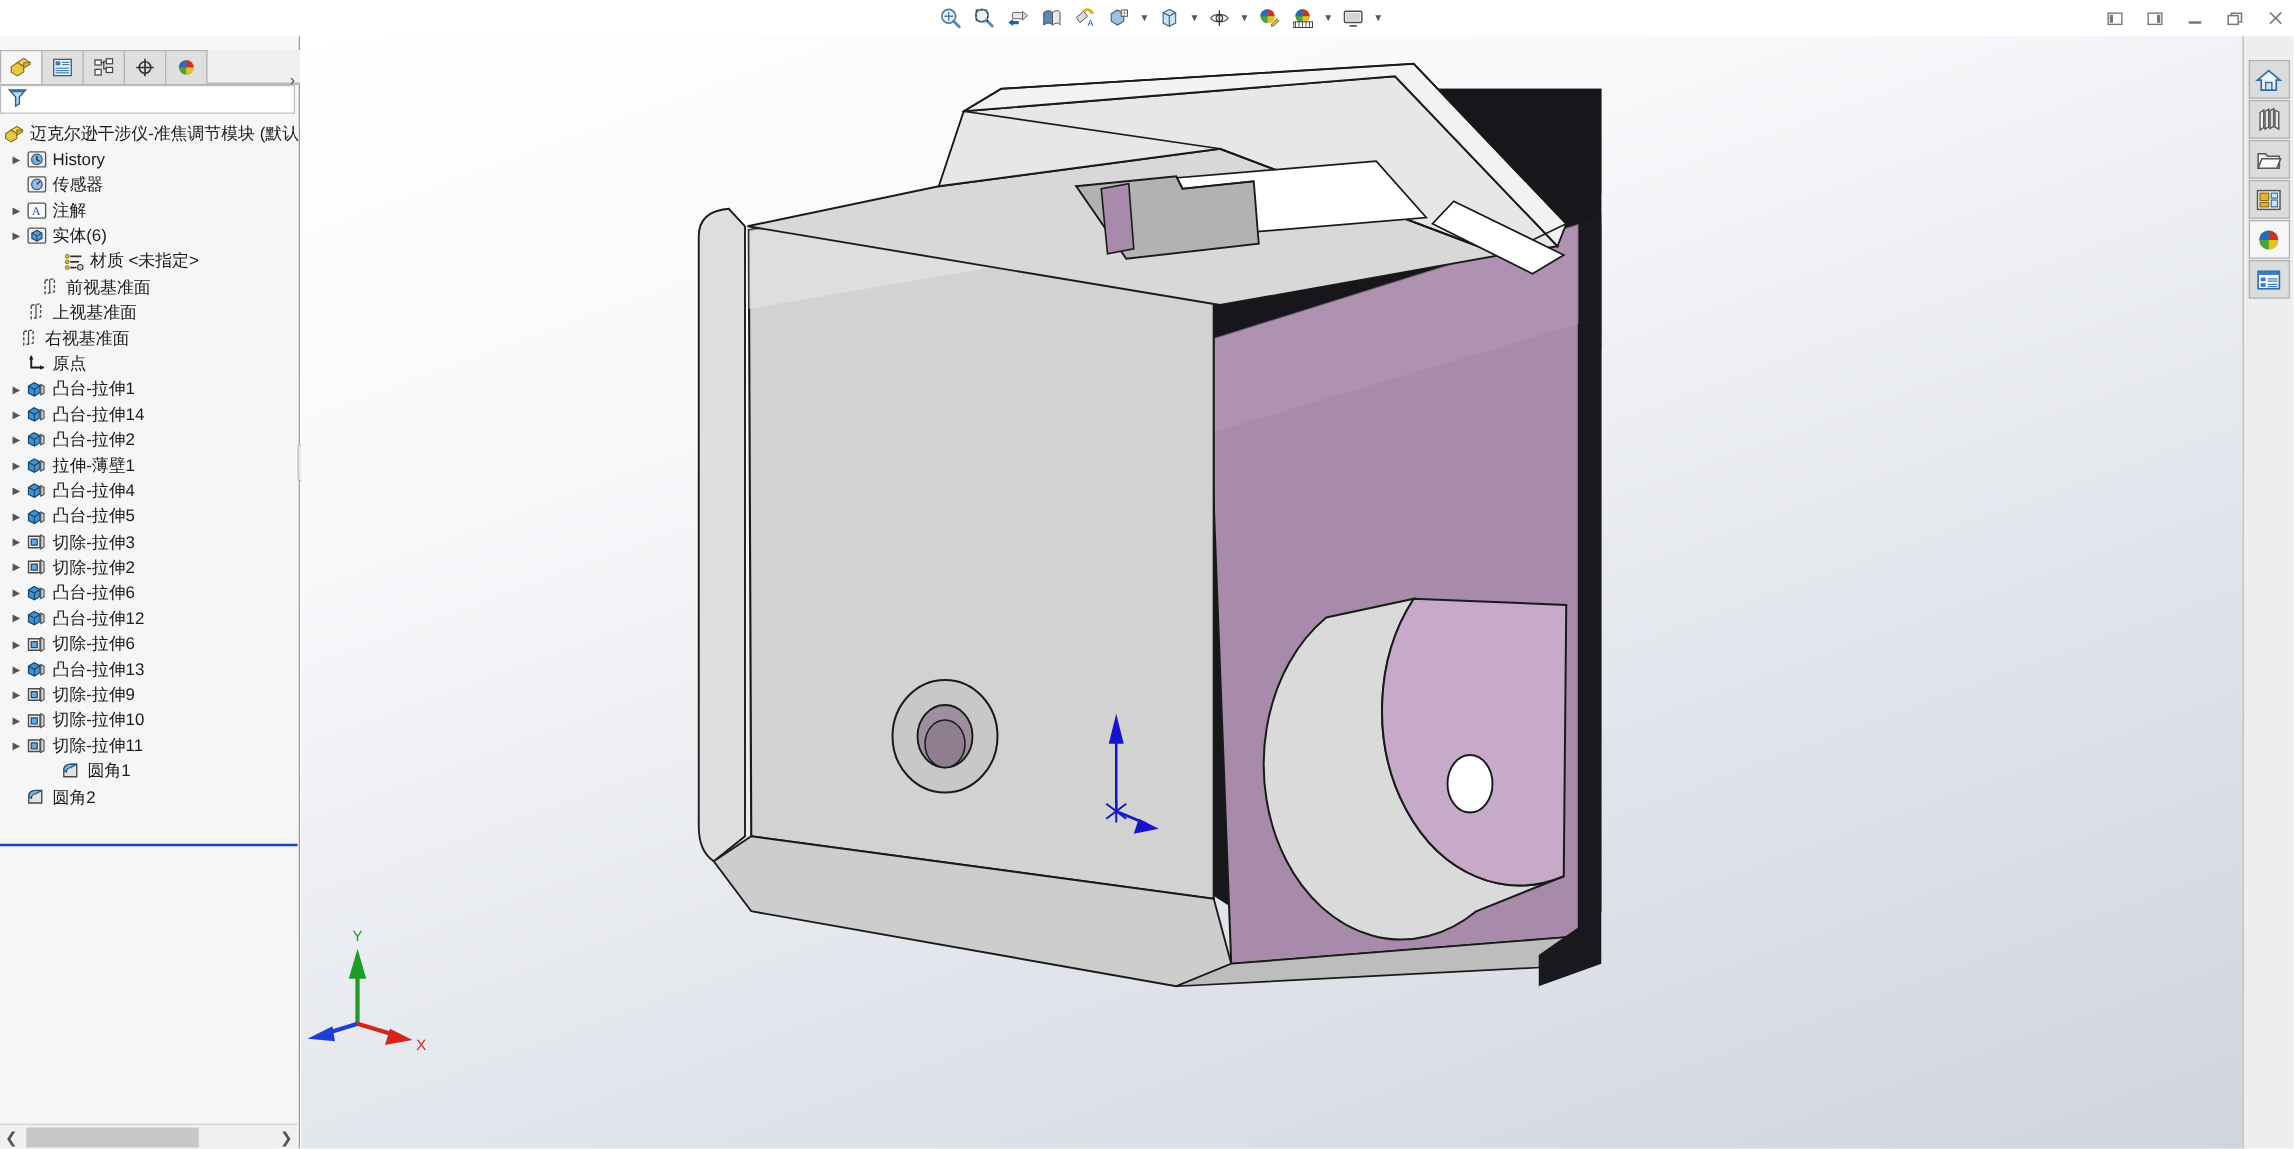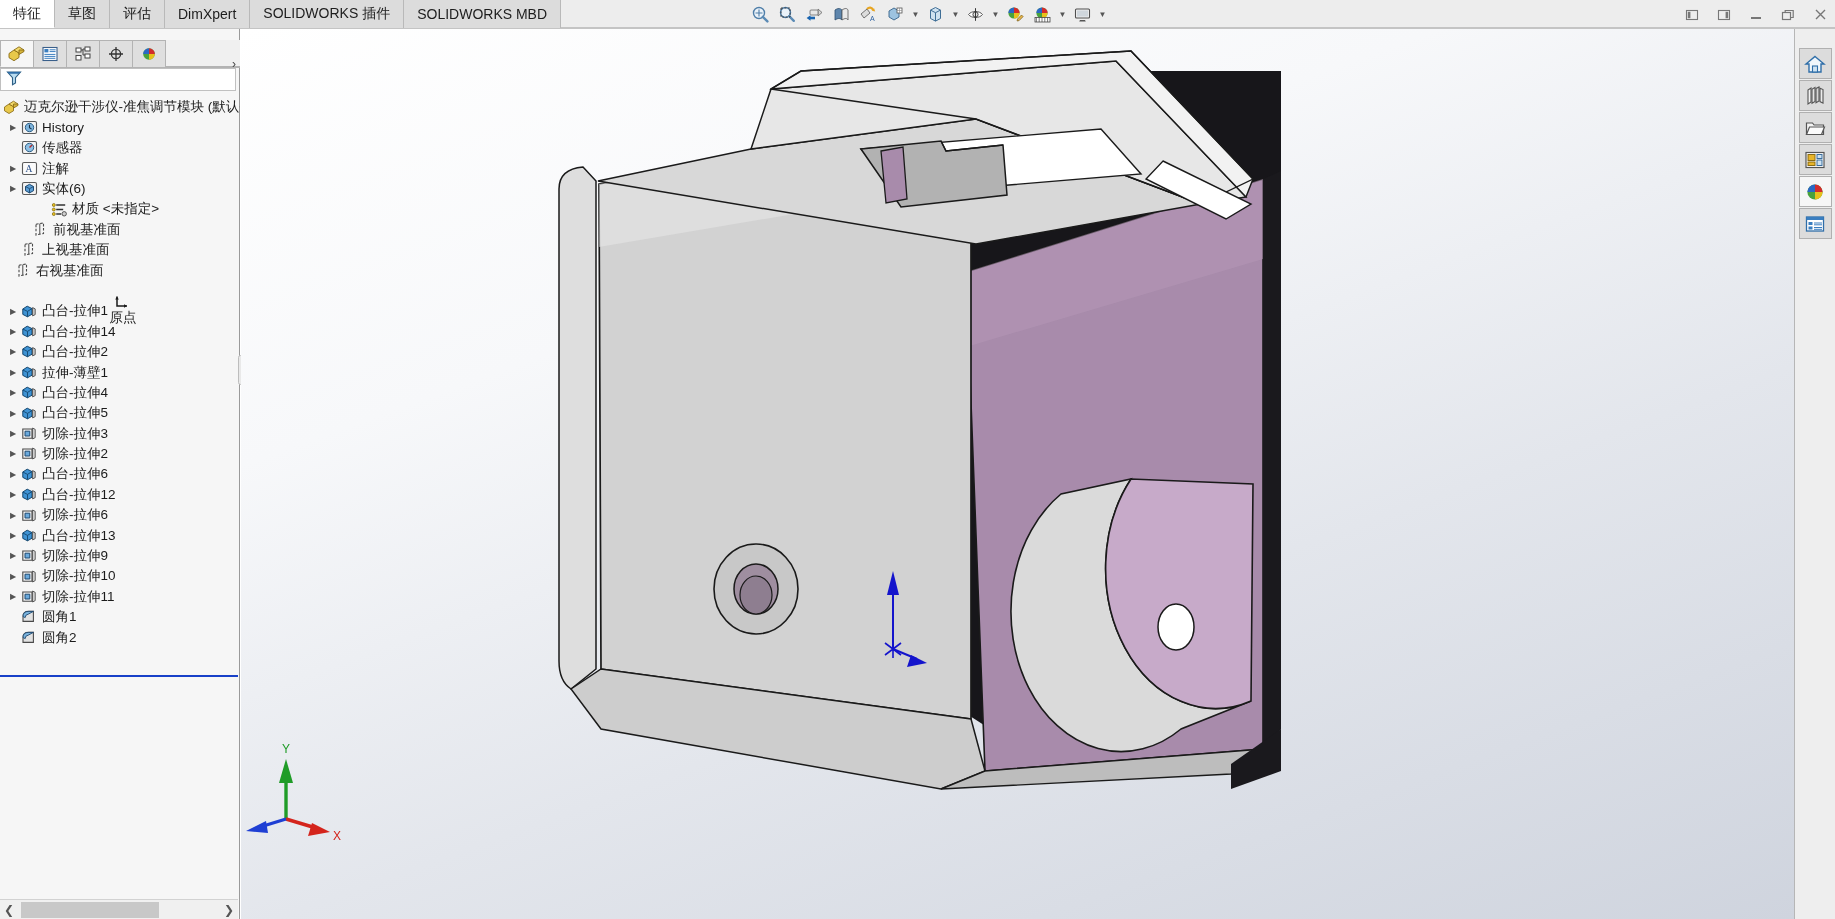--- a/index.html
+++ b/index.html
@@ -153,29 +153,20 @@
     display: flex; align-items: center; justify-content: center;
   }
   .tp-btn.first { margin-top: 19px; }
   .tp-btn.active { background: #f6f6f6; }
 </style>
 </head>
 <body>
 
 <div id="app">
 
-  <div class="tabstrip">
-    <div class="cmd-tab active">特征</div>
-    <div class="cmd-tab">草图</div>
-    <div class="cmd-tab">评估</div>
-    <div class="cmd-tab">DimXpert</div>
-    <div class="cmd-tab">SOLIDWORKS 插件</div>
-    <div class="cmd-tab">SOLIDWORKS MBD</div>
-    <div class="tabstrip-fill"></div>
-  </div>
 
   <div class="view-toolbar">
 
     <div class="tb-btn">
       <svg width="19" height="19" viewBox="0 0 19 19">
         <circle cx="8" cy="8" r="5.5" fill="#eaf2f9" stroke="#4f7ea8" stroke-width="1.4"></circle>
         <path d="M8 4.5v7M4.5 8h7" stroke="#4f7ea8" stroke-width="1.1"></path>
         <path d="M11.8 11.8l4.6 4.6" stroke="#5b8bb5" stroke-width="2.4" stroke-linecap="round"></path>
       </svg>
     </div>
@@ -458,21 +449,21 @@
           <div class="tree-row" style="padding-left: 0;">
             <span class="tw"></span>
             <span class="ticon">
               <svg width="17" height="15" viewBox="0 0 17 15">
                 <path d="M4 2.2 L11.5 1 L11.5 11.5 L4 13 Z" fill="none" stroke="#4a4a4a" stroke-width="1.1" stroke-dasharray="2.6 1.6"></path>
                 <path d="M7.8 1.6 L7.8 12.4" stroke="#4a4a4a" stroke-width="1"></path>
               </svg>
             </span>
             <span class="tlabel">右视基准面</span>
           </div>
-          <div class="tree-row" style="padding-left: 6px; flex-direction: column;">
+          <div class="tree-row" style="padding-left: 6px;">
             <span class="tw"></span>
             <span class="ticon">
               <svg width="17" height="15" viewBox="0 0 17 15">
                 <path d="M4 1.5 L4 11 L14 11" fill="none" stroke="#1a1a1a" stroke-width="1.5"></path>
                 <path d="M4 1.5 L2.2 4.5 L5.8 4.5 Z" fill="#1a1a1a"></path>
                 <path d="M14 11 L11 9.2 L11 12.8 Z" fill="#1a1a1a"></path>
               </svg>
             </span>
             <span class="tlabel">原点</span>
           </div>
@@ -664,21 +655,21 @@
             </span>
             <span class="ticon">
               <svg width="17" height="15" viewBox="0 0 17 15">
                 <path d="M1.8 3 L11 3 L11 12.2 L1.8 12.2 Z" fill="#f0f0f0" stroke="#4a4a4a" stroke-width="1.1"></path>
                 <path d="M4 5.2 L8.8 5.2 L8.8 10 L4 10 Z" fill="#6aa9dc" stroke="#1f4a72" stroke-width="1"></path>
                 <path d="M11.6 2 L14.2 3.4 L14.2 11.6 L11.6 13 Z" fill="#dcdcdc" stroke="#4a4a4a" stroke-width="0.9"></path>
               </svg>
             </span>
             <span class="tlabel">切除-拉伸11</span>
           </div>
-          <div class="tree-row" style="padding-left: 6px;">
+          <div class="tree-row" style="padding-left: 6px; margin-left: 28px;">
             <span class="tw"></span>
             <span class="ticon">
               <svg width="17" height="15" viewBox="0 0 17 15">
                 <path d="M2 7.5 Q 2 2.4 7.6 2.4 L12.4 2.4 L12.4 8 L12.4 12.4 L2 12.4 Z" fill="#e2e2e2" stroke="#4a4a4a" stroke-width="1.1"></path>
                 <path d="M2 7.5 Q 2 2.4 7.6 2.4 L12.4 2.4 L7.2 5.2 Q 4.2 5.5 4.2 8.6 Z" fill="#7ab4de" stroke="#1f4a72" stroke-width="0.9"></path>
               </svg>
             </span>
             <span class="tlabel">圆角1</span>
           </div>
           <div class="tree-row" style="padding-left: 6px;">

